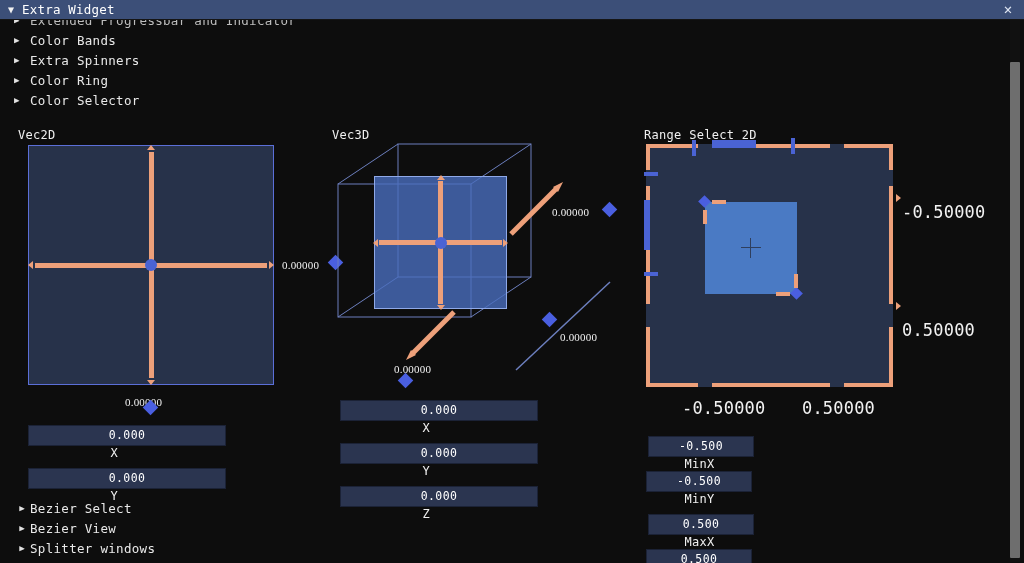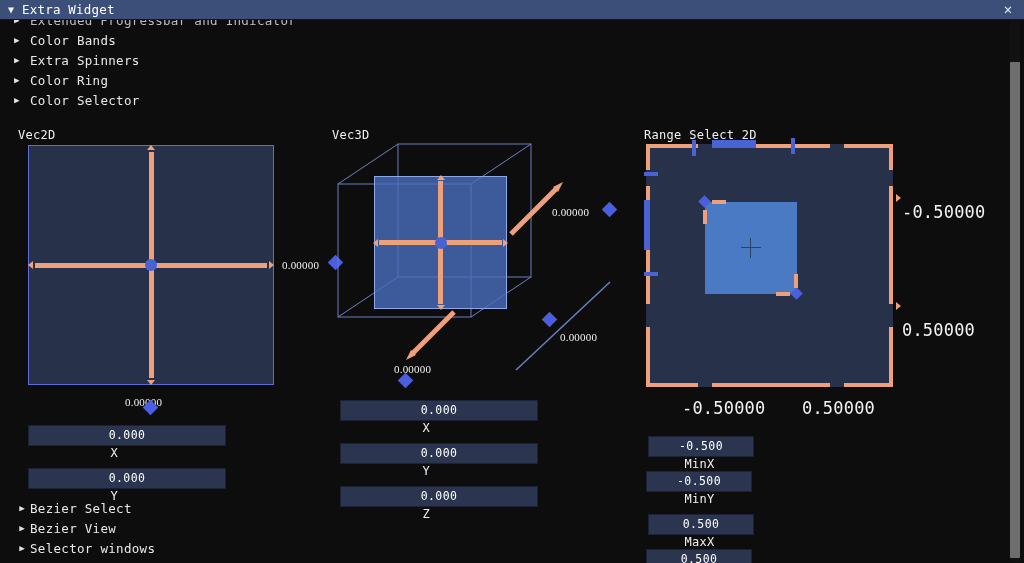--- a/index.html
+++ b/index.html
@@ -393,20 +393,20 @@
     <div class="tree-row">
       <span class="tri closed"></span>
       <span class="tree-label">Bezier Select</span>
     </div>
     <div class="tree-row">
       <span class="tri closed"></span>
       <span class="tree-label">Bezier View</span>
     </div>
     <div class="tree-row">
       <span class="tri closed"></span>
-      <span class="tree-label">Selector windows</span>
+      <span class="tree-label">Splitter windows</span>
     </div>
   </div>
 
   <div class="vtrack"></div>
   <div class="vscroll"></div>
 
 </div>
 
 </body></html>

